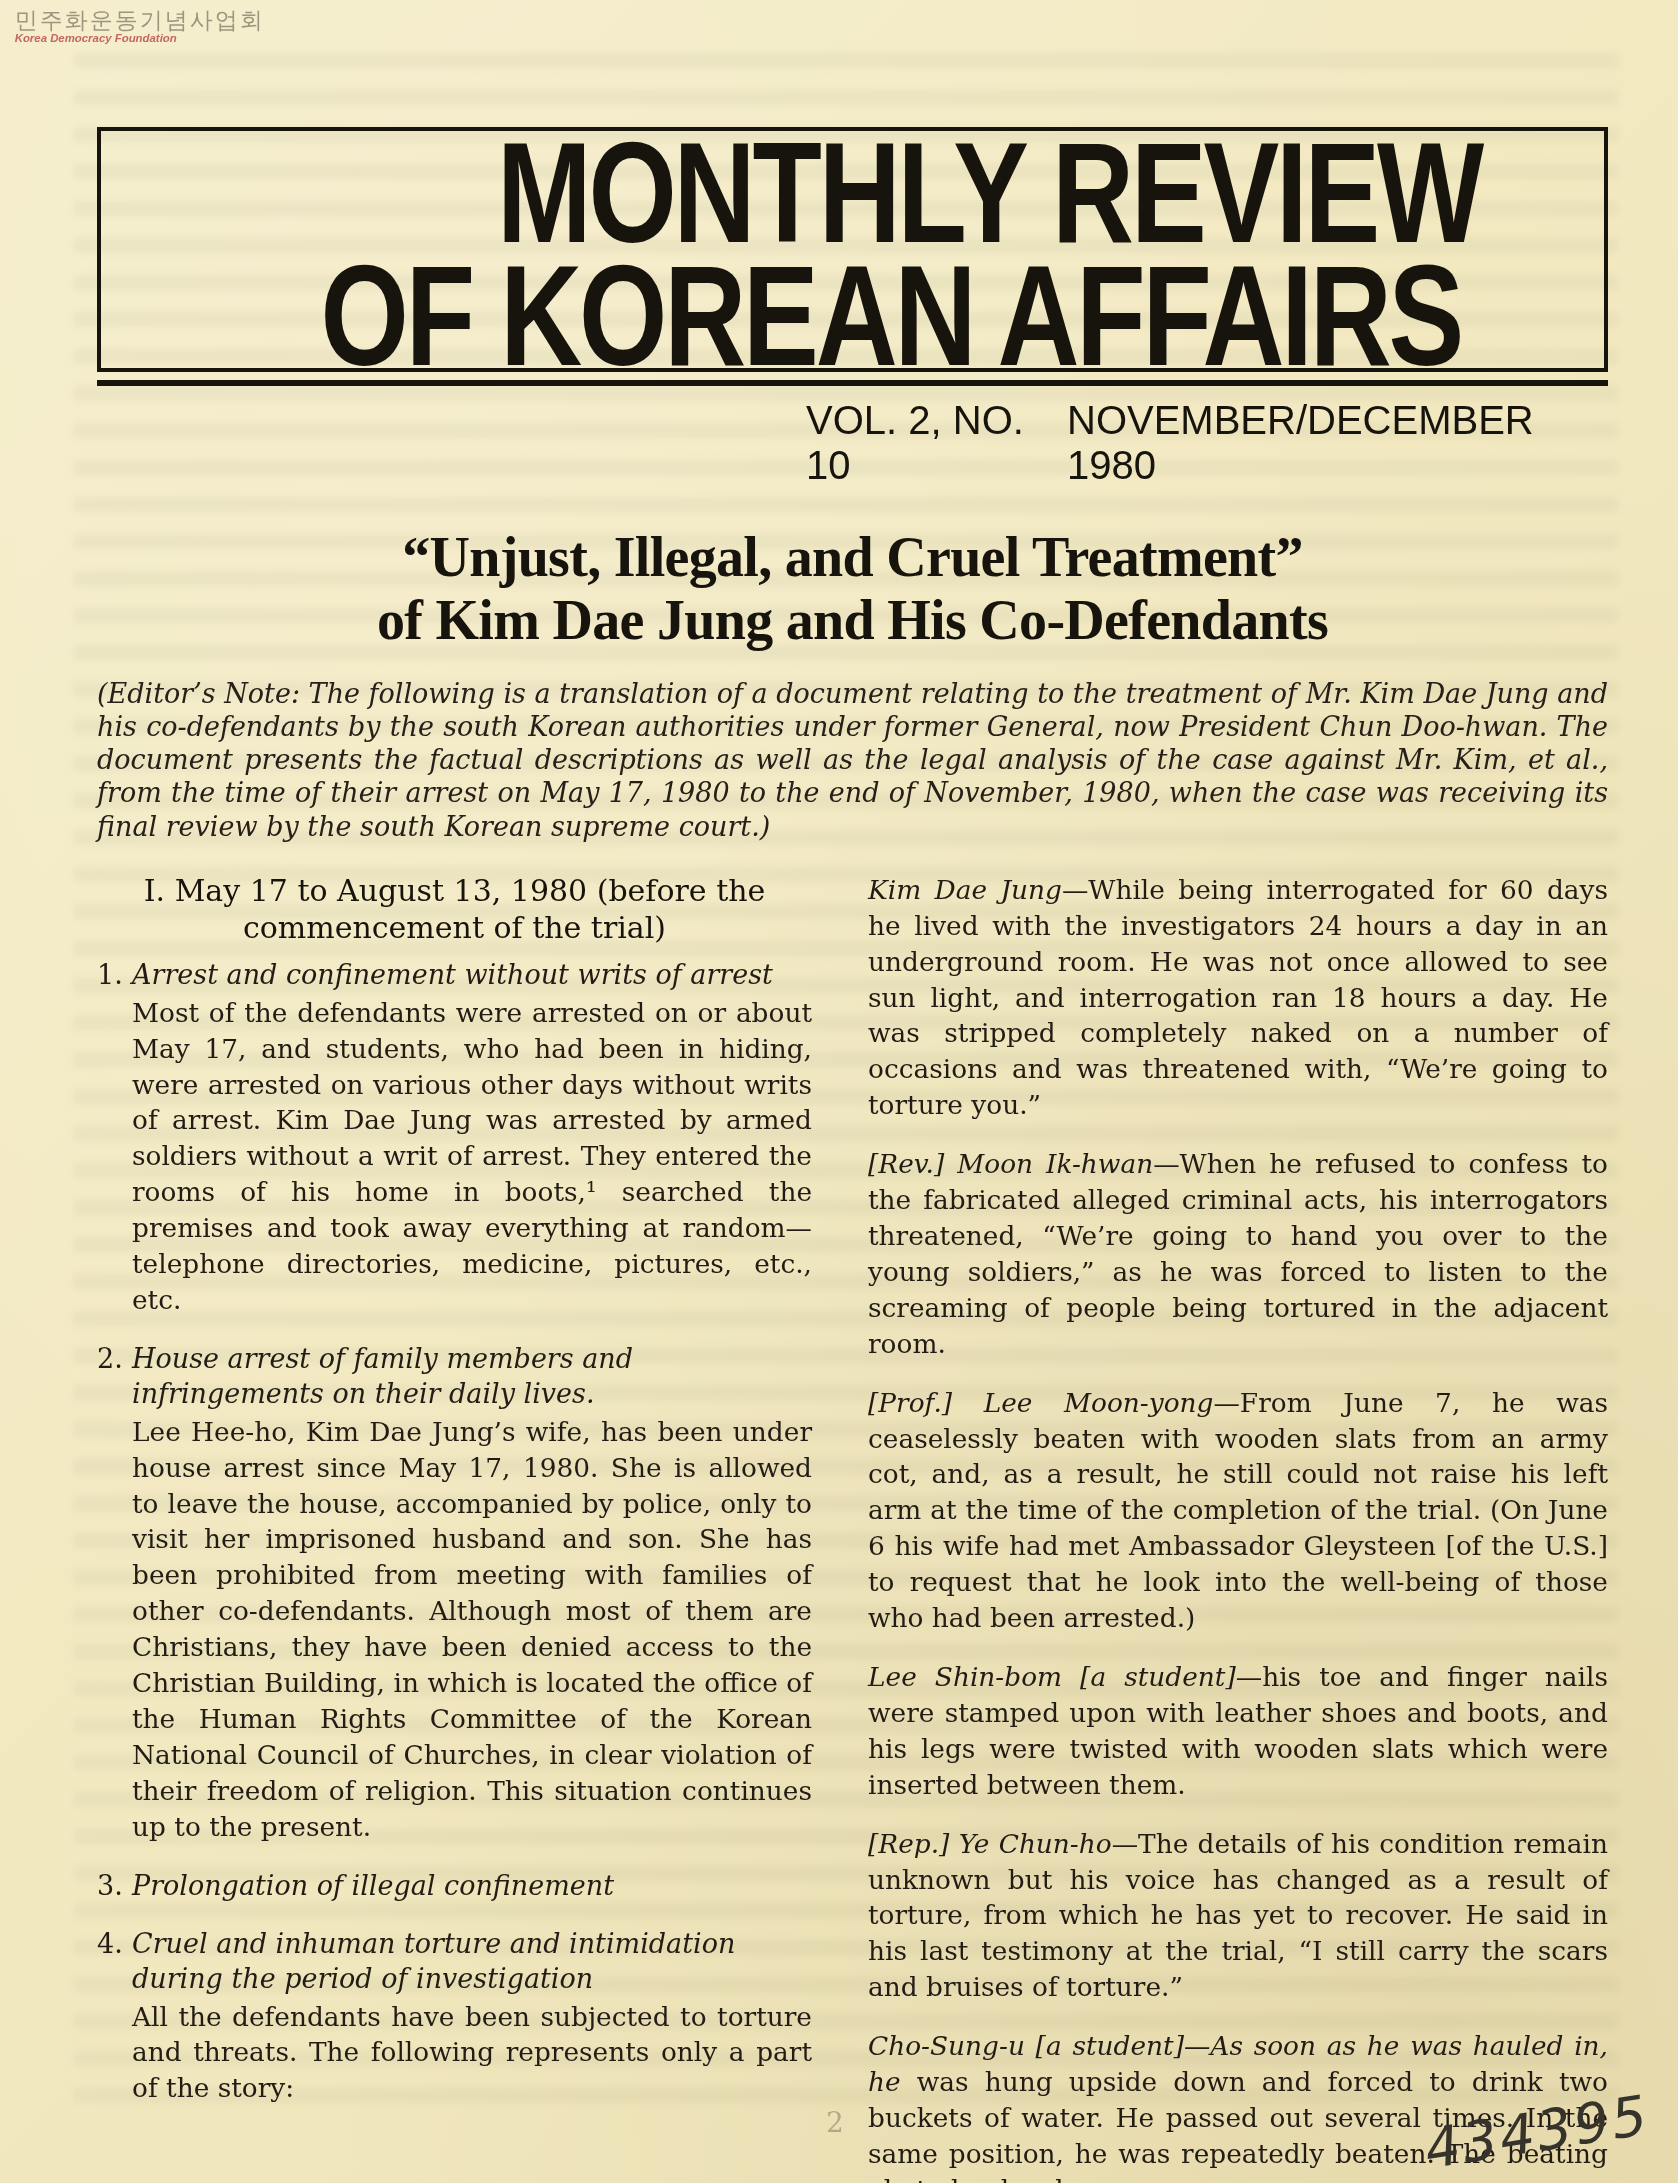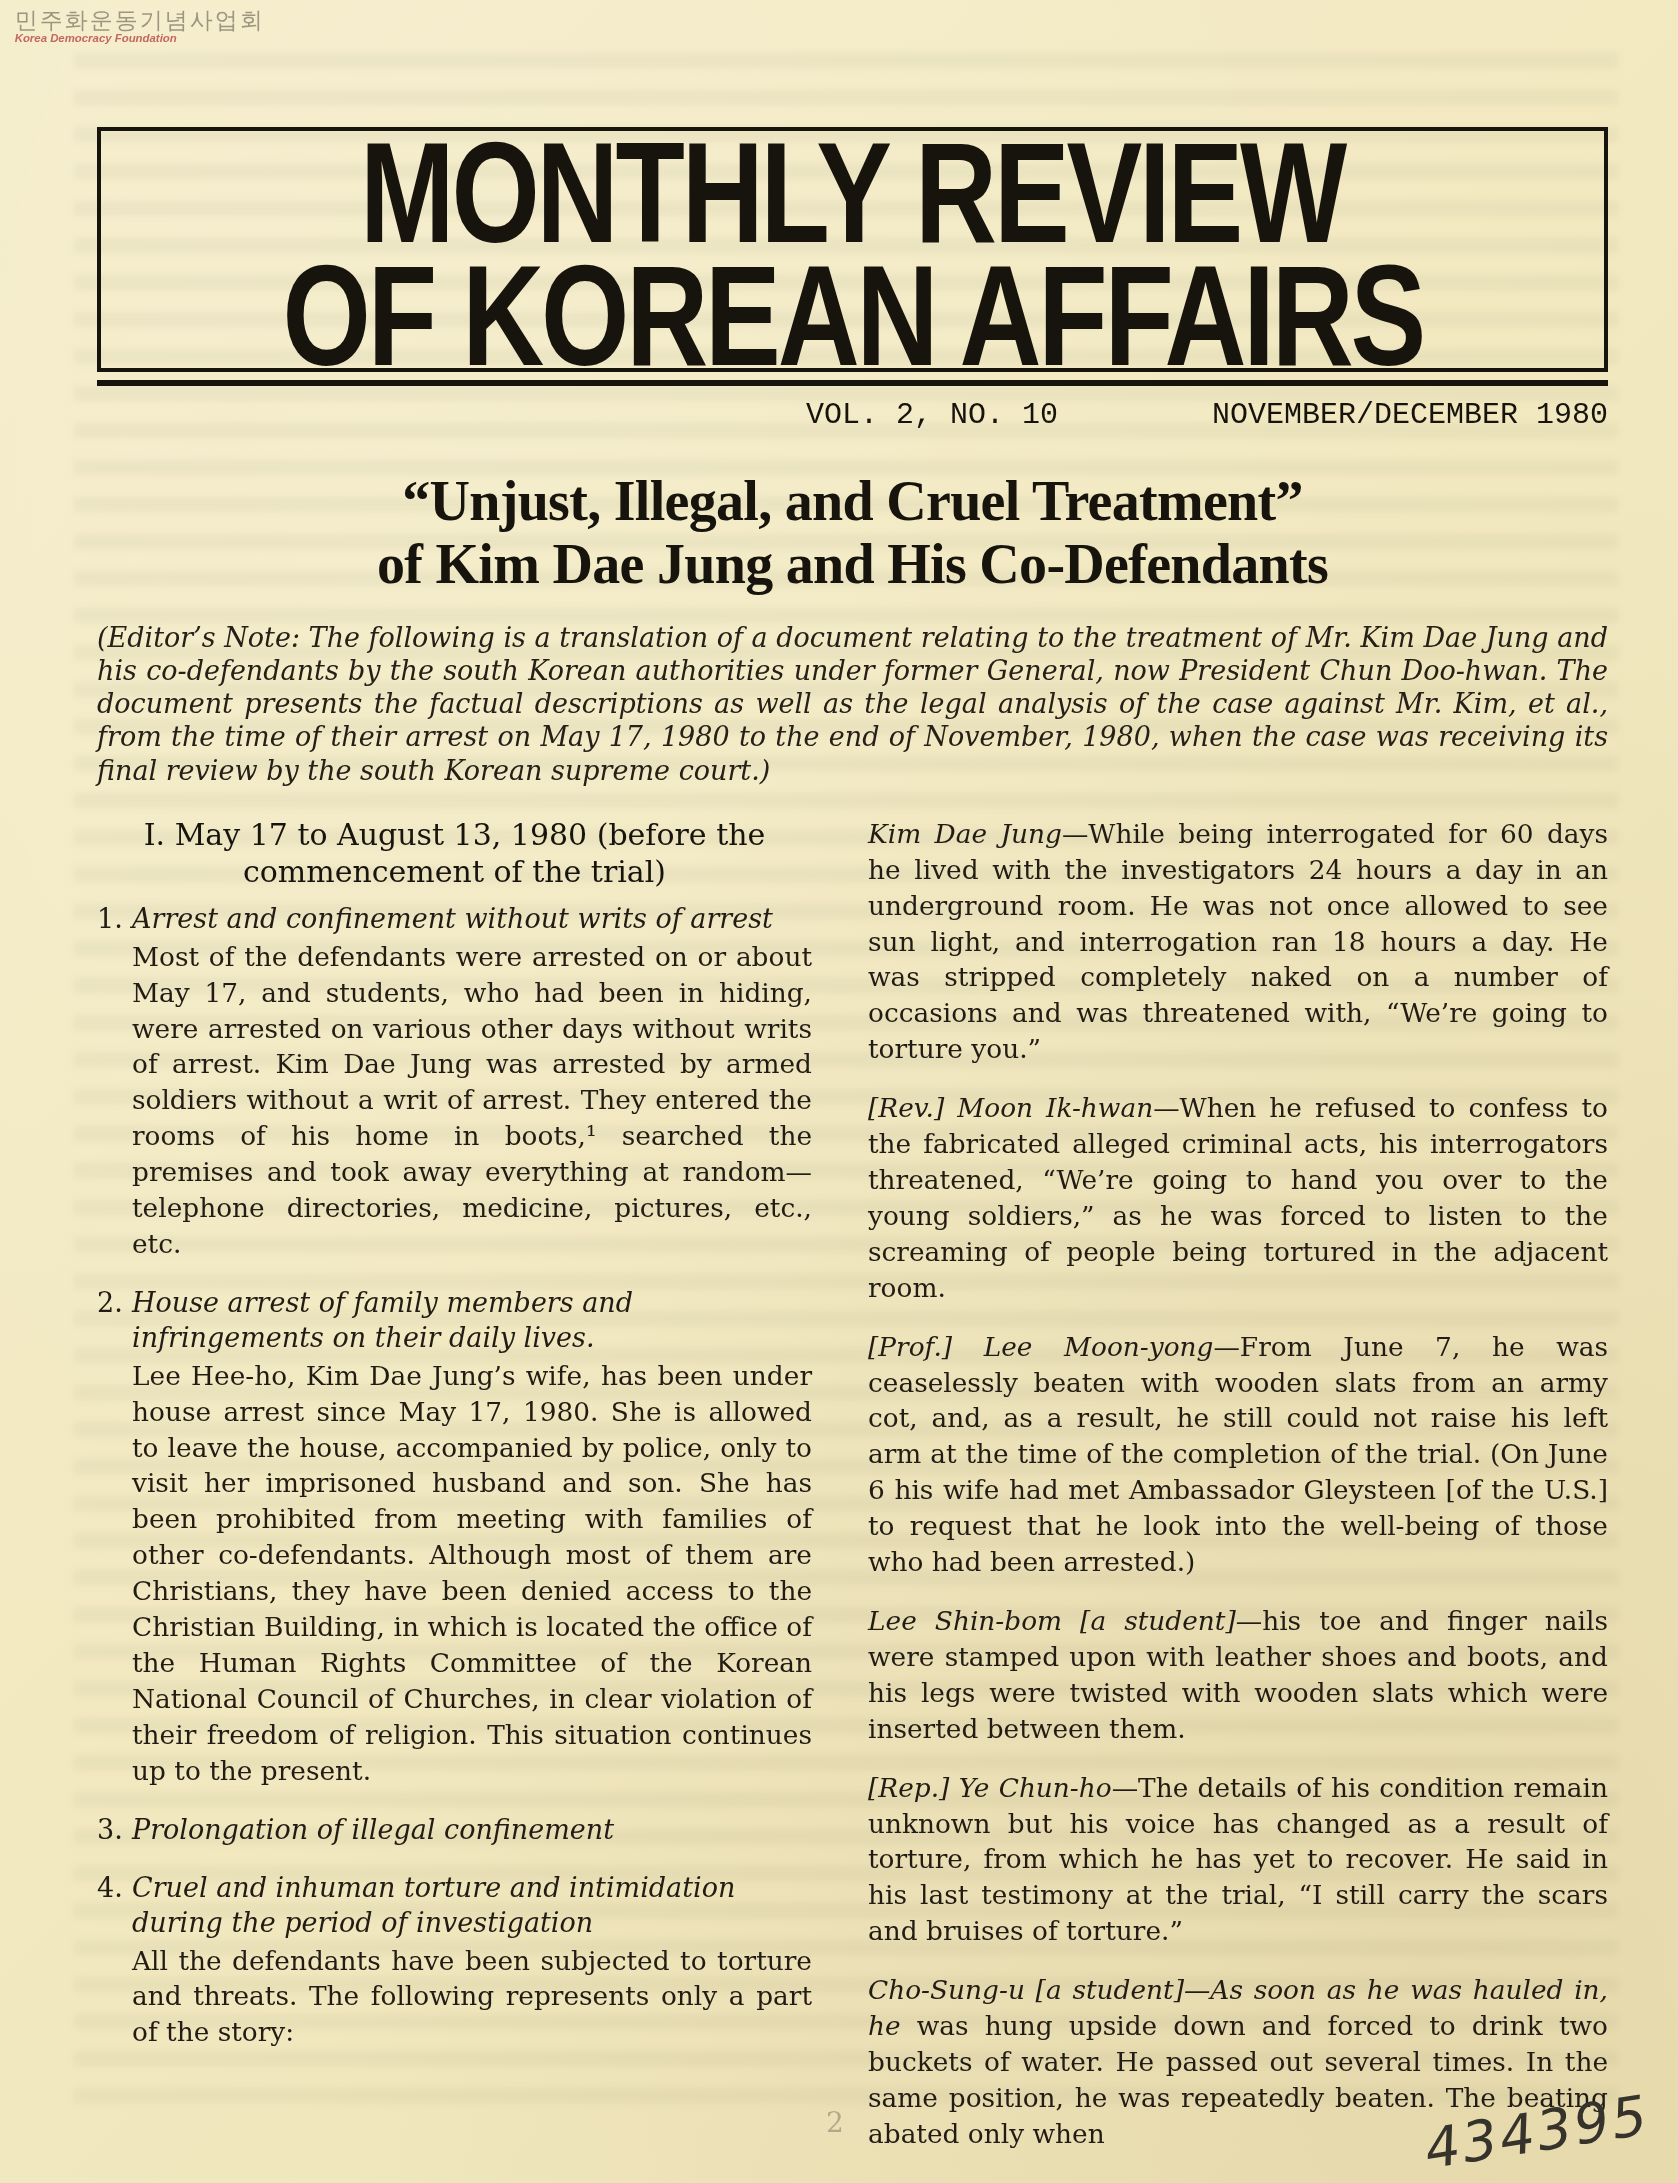--- a/index.html
+++ b/index.html
@@ -28,40 +28,40 @@
   .stamp{position:absolute;top:8px;left:14.7px;line-height:1.05;z-index:3;}
   .stamp-kr{font-family:"DejaVu Sans",sans-serif;font-size:23px;letter-spacing:2px;color:#99917c;opacity:.95;}
   .stamp-en{font-family:"Liberation Sans",sans-serif;font-style:italic;font-weight:bold;font-size:11.4px;color:#c4685d;margin-top:1.3px;}
 
   .content{position:absolute;left:97px;top:127px;width:1511px;z-index:2;}
 
   
   .mast-box{
     border:4.7px solid #17130d;
     height:245px;box-sizing:border-box;
-    display:flex;flex-direction:column;justify-content:center;align-items:center;
+    display:flex;flex-direction:column;justify-content:center;align-items:flex-end;
     overflow:hidden;
   }
   .mast-title{
     font-family:"Liberation Sans","DejaVu Sans",sans-serif;
     font-weight:bold;font-size:142px;line-height:.80;
     letter-spacing:-4px;color:#17130d;white-space:nowrap;
     transform:scaleX(0.80);transform-origin:center;
     text-align:center;padding-top:9.4px;
   }
   .pub-line{
     font-family:"Liberation Sans","DejaVu Sans",sans-serif;
     font-size:31px;color:#17130d;margin-top:6.7px;
     text-align:justify;text-align-last:justify;
     letter-spacing:0.3px;white-space:normal;
   }
   .rule-thick{height:6px;background:#17130d;margin-top:8px;}
   .vol-row{
-    font-family:Liberation Mono, monospace;
-    font-size:30px;color:#17130d;
+    font-family:Liberation Sans, sans-serif;
+    font-size:40px;color:#17130d;
     display:flex;justify-content:space-between;
     width:802px;margin-left:auto;margin-top:12px;
   }
 
   
   .art-title{
     margin-top:38px;text-align:center;
     font-family:"Liberation Serif","DejaVu Serif",serif;
     font-weight:bold;font-size:56px;line-height:1.12;color:#17130d;
     letter-spacing:-0.7px;

